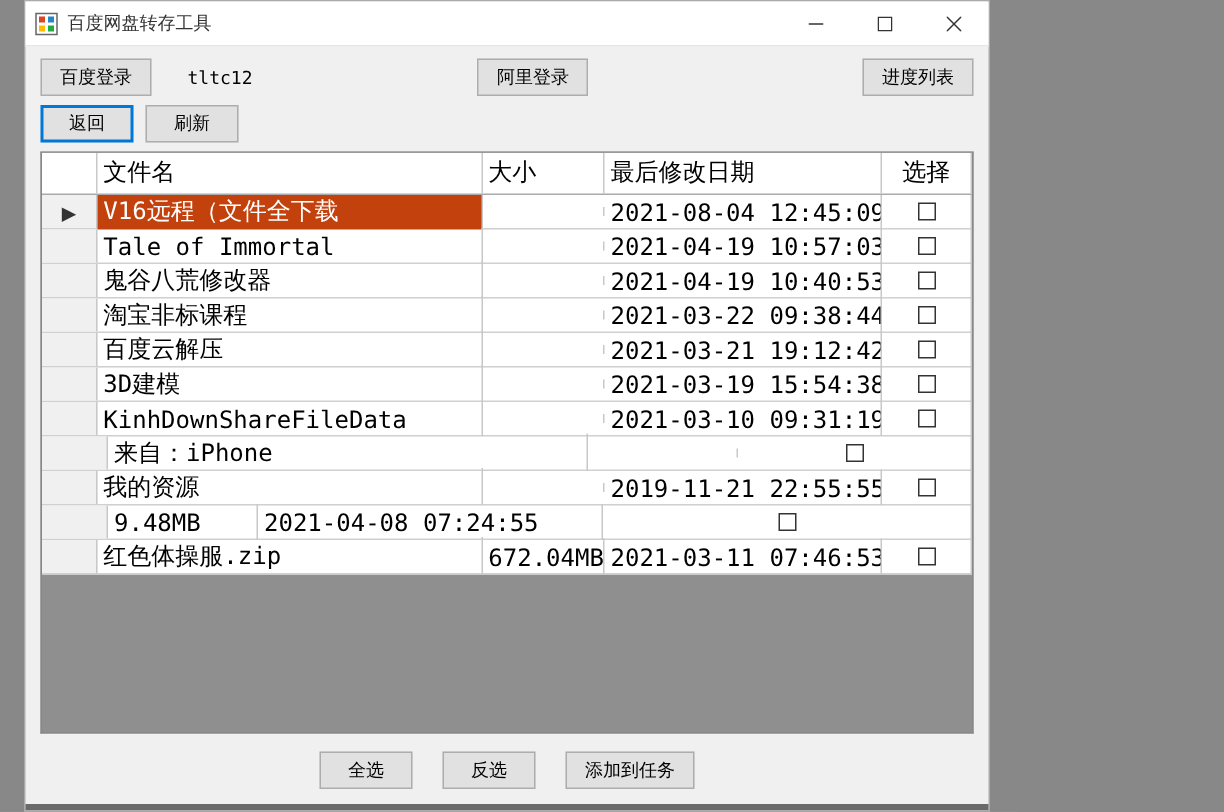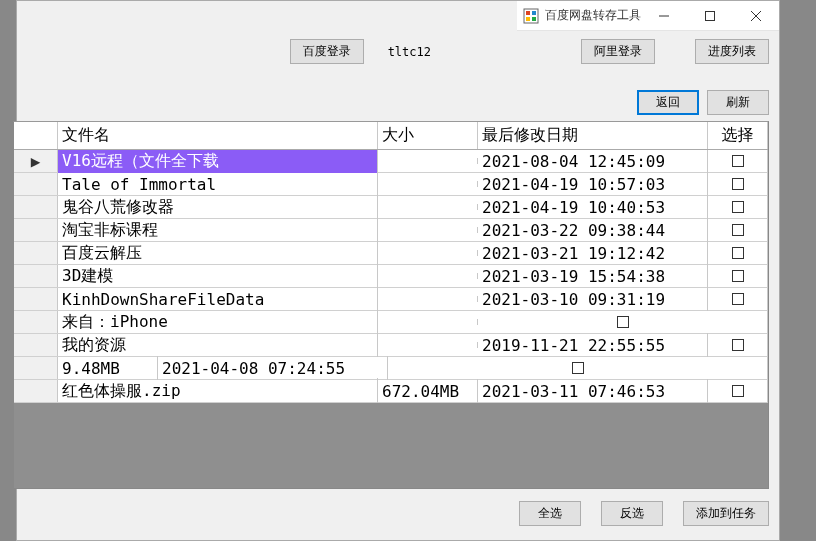--- a/index.html
+++ b/index.html
@@ -6,27 +6,26 @@
     body {
       font-family: "Microsoft YaHei", Arial, sans-serif;
       font-size: 12px;
       background: #888;
       width: 816px;
       height: 541px;
       overflow: hidden;
     }
     .window {
       background: #f0f0f0;
-      width: 764px;
+      width: 644px;
       height: 541px;
       margin-left: 16px;
       border: 1px solid #aaa;
       display: flex;
       flex-direction: column;
-      align-items: flex-end;
     }
     .titlebar {
       height: 30px;
       background: #fff;
       display: flex;
       align-items: center;
       border-bottom: 1px solid #e5e5e5;
     }
     .title-icon {
       width: 16px;
@@ -65,21 +64,20 @@
       text-align: center;
     }
     .user-label { font-family: "SimSun", monospace; margin-left: 4px; }
     .spacer-sm { width: 110px; }
     .spacer-flex { flex: 1; }
 
     .subtoolbar {
       padding: 0 10px 6px;
       display: flex;
       gap: 8px;
-      margin-top: 20px;
     }
     .btn.outlined {
       border: 2px solid #0078d7;
       padding: 2px 11px;
     }
 
     .grid-container {
       margin: 0 10px 6px;
       flex: 1;
       background: #8f8f8f;
@@ -111,21 +109,21 @@
     .grid-row { border-bottom: 1px solid #d0d0d0; height: 23px; align-items: center; }
     .grid-row .gc.col-handle {
       background: #f0f0f0;
       height: 100%;
       display: flex;
       align-items: center;
       justify-content: center;
       color: #333;
     }
     .grid-row.selected .gc.col-name {
-      background: #8b5cf6;
+      background: #c2410c;
       color: #fff;
     }
     .row-check {
       width: 12px;
       height: 12px;
       border: 1px solid #333;
       display: inline-block;
       background: #fff;
     }
     .grid-fill { flex: 1; background: #8f8f8f; }

